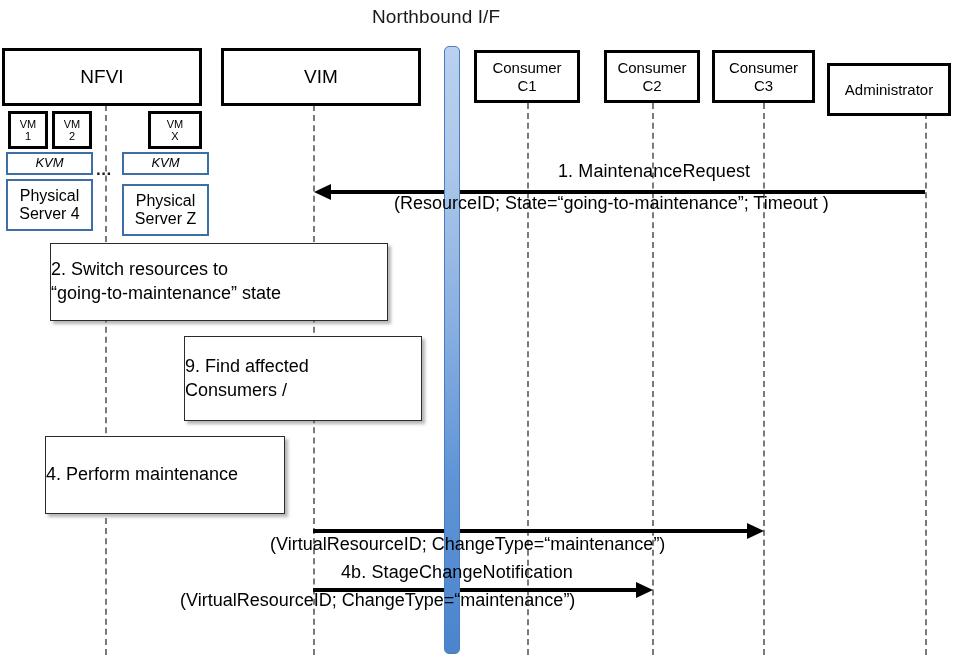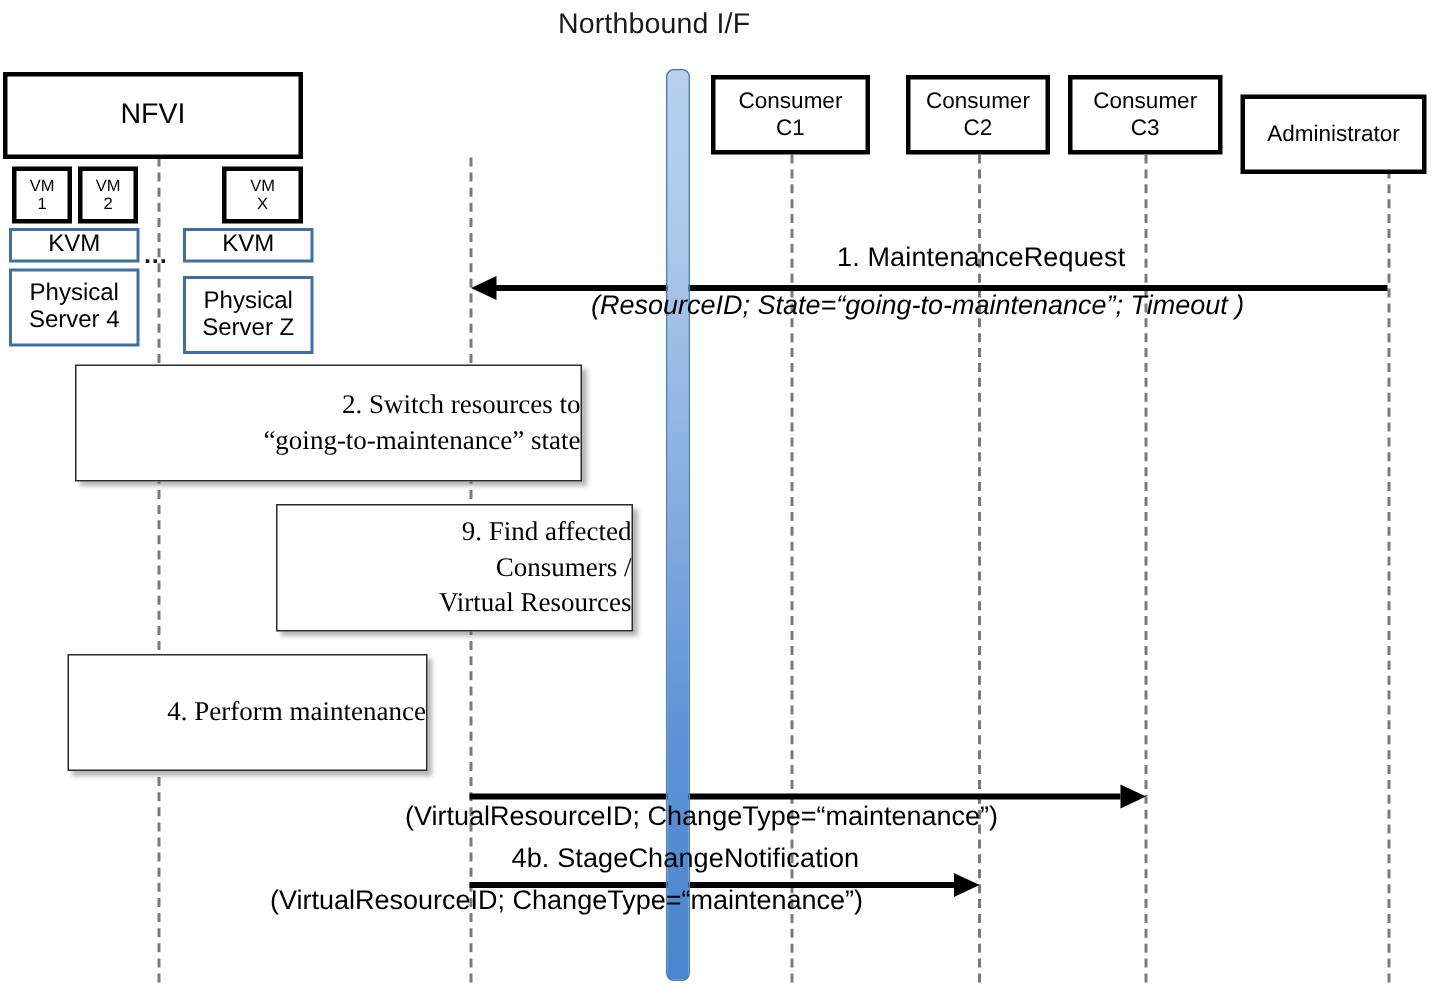--- a/index.html
+++ b/index.html
@@ -89,21 +89,21 @@
     box-sizing: border-box;
     border: 2px solid #3d6ea5;
     background: #ffffff;
     display: flex;
     align-items: center;
     justify-content: center;
     text-align: center;
     line-height: 1.15;
     z-index: 4;
   }
-  .infra-box.kvm    { font-size: 16px; }
+  .infra-box.kvm    { font-size: 13px; font-style: italic; }
   .infra-box.server { font-size: 16px; }
 
   .ellipsis-dots {
     position: absolute;
     left: 96px;
     top: 160px;
     font-size: 17px;
     font-weight: bold;
     letter-spacing: 0.5px;
     color: #1a1a1a;
@@ -112,27 +112,26 @@
 
   
   .note-box {
     position: absolute;
     box-sizing: border-box;
     border: 1px solid #2b2b2b;
     background: #ffffff;
     box-shadow: 3px 3px 3px rgba(90,90,90,0.45);
     display: flex;
     flex-direction: column;
-    align-items: flex-end;
+    align-items: flex-start;
     justify-content: center;
     text-align: center;
     font-size: 18px;
     line-height: 1.32;
     z-index: 6;
-    font-family: Liberation Serif, serif;
   }
 
   
   .msg-line {
     position: absolute;
     height: 0;
     border-top: 4px solid #000000;
     z-index: 3;
   }
   .arrow-head {
@@ -173,20 +172,23 @@
   <div class="lifeline" style="left:652px; top:103px; height:552px;"></div>
   <div class="lifeline" style="left:763px; top:103px; height:552px;"></div>
   <div class="lifeline" style="left:925px; top:103px; height:552px;"></div>
 
   <div class="nb-bar"></div>
 
   <div class="actor-box big" style="left:2px; top:48px; width:200px; height:58px;">
     <span>NFVI</span>
   </div>
 
+  <div class="actor-box big" style="left:221px; top:48px; width:200px; height:58px;">
+    <span>VIM</span>
+  </div>
 
   <div class="actor-box small" style="left:474px; top:50px; width:106px; height:53px;">
     <div>
       <div>Consumer</div>
       <div>C1</div>
     </div>
   </div>
 
   <div class="actor-box small" style="left:604px; top:50px; width:96px; height:53px;">
     <div>
@@ -247,31 +249,30 @@
   <div class="infra-box server" style="left:122px; top:184px; width:87px; height:52px;">
     <div>
       <div>Physical</div>
       <div>Server Z</div>
     </div>
   </div>
 
   <div class="msg-line" style="left:330px; top:190px; width:595px;"></div>
   <div class="arrow-head left" style="left:314px; top:184px;"></div>
   <div class="msg-label numbered" style="left:538px; top:161px;margin-left:20px;">1.    MaintenanceRequest</div>
-  <div class="msg-label" style="left:394px; top:193px;font-style:italic;">(ResourceID; State=“going-to-maintenance”; Timeout )</div>
+  <div class="msg-label" style="left:394px; top:193px;">(ResourceID; State=“going-to-maintenance”; Timeout )</div>
 
   <div class="note-box" style="left:50px; top:243px; width:338px; height:78px;">
     <div>2. Switch resources to</div>
     <div>“going-to-maintenance” state</div>
   </div>
 
   <div class="note-box" style="left:184px; top:336px; width:238px; height:85px;">
     <div>9. Find affected</div>
     <div>Consumers /</div>
-    <div>Virtual Resources</div>
   </div>
 
   <div class="note-box" style="left:45px; top:436px; width:240px; height:78px;">
     <div>4. Perform maintenance</div>
   </div>
 
   <div class="msg-line" style="left:313px; top:529px; width:434px;"></div>
   <div class="arrow-head right" style="left:747px; top:523px;"></div>
   <div class="msg-label" style="left:270px; top:534px;">(VirtualResourceID; ChangeType=“maintenance”)</div>
 

